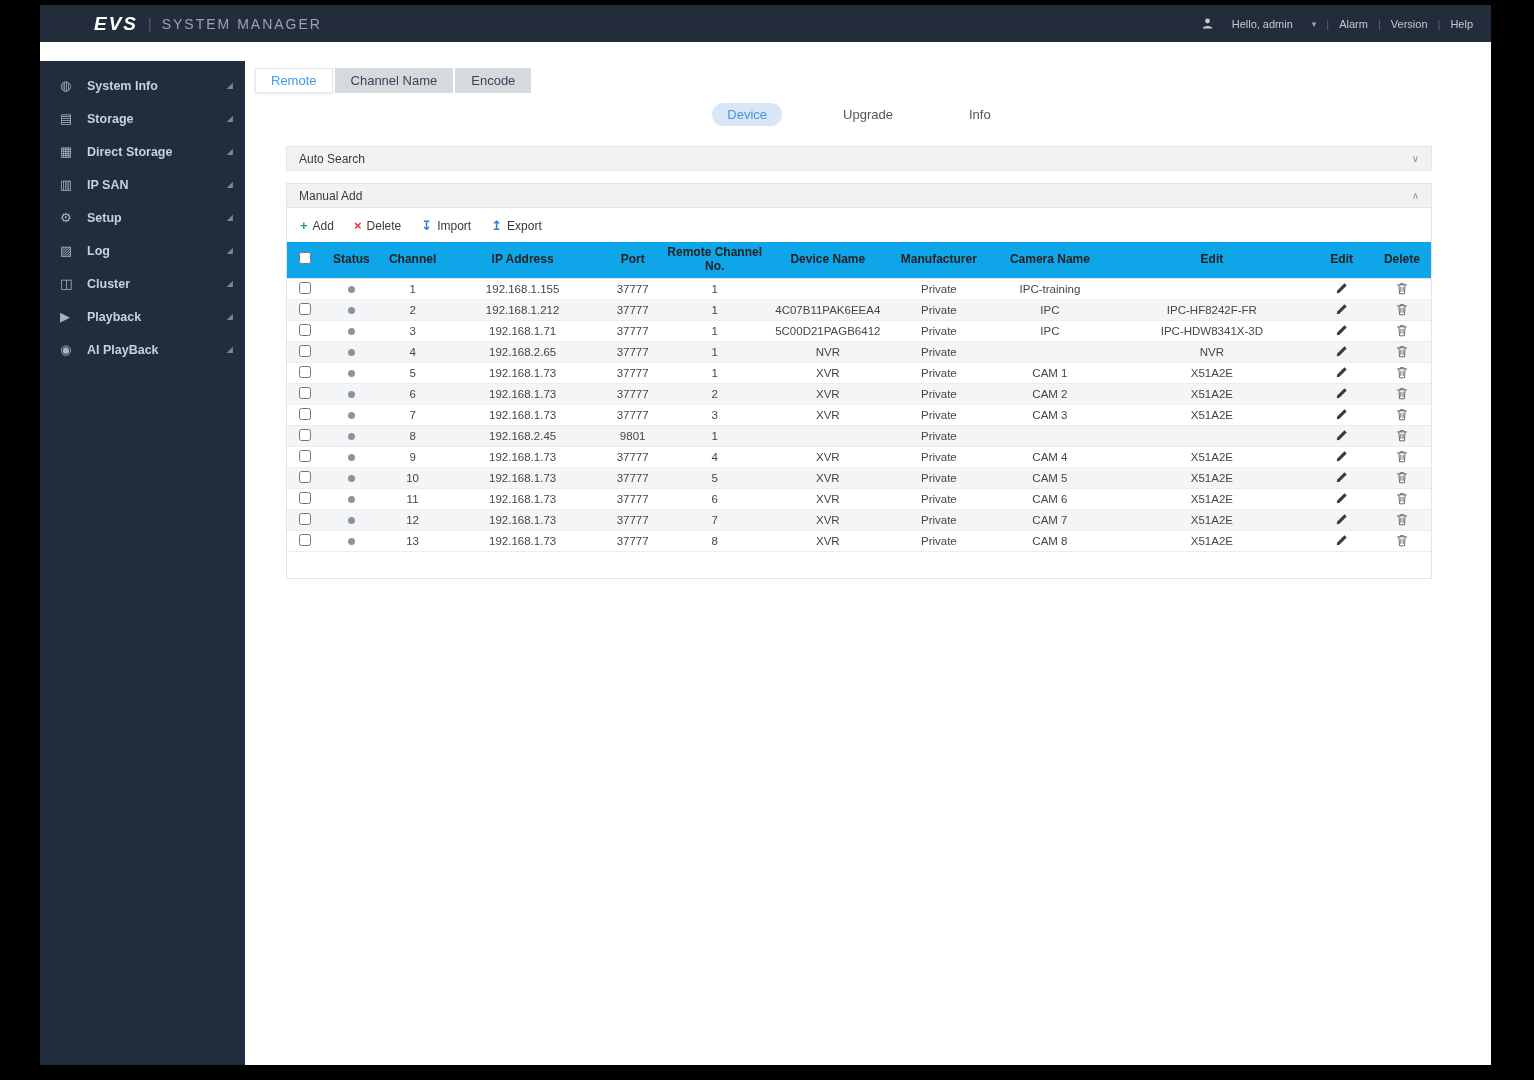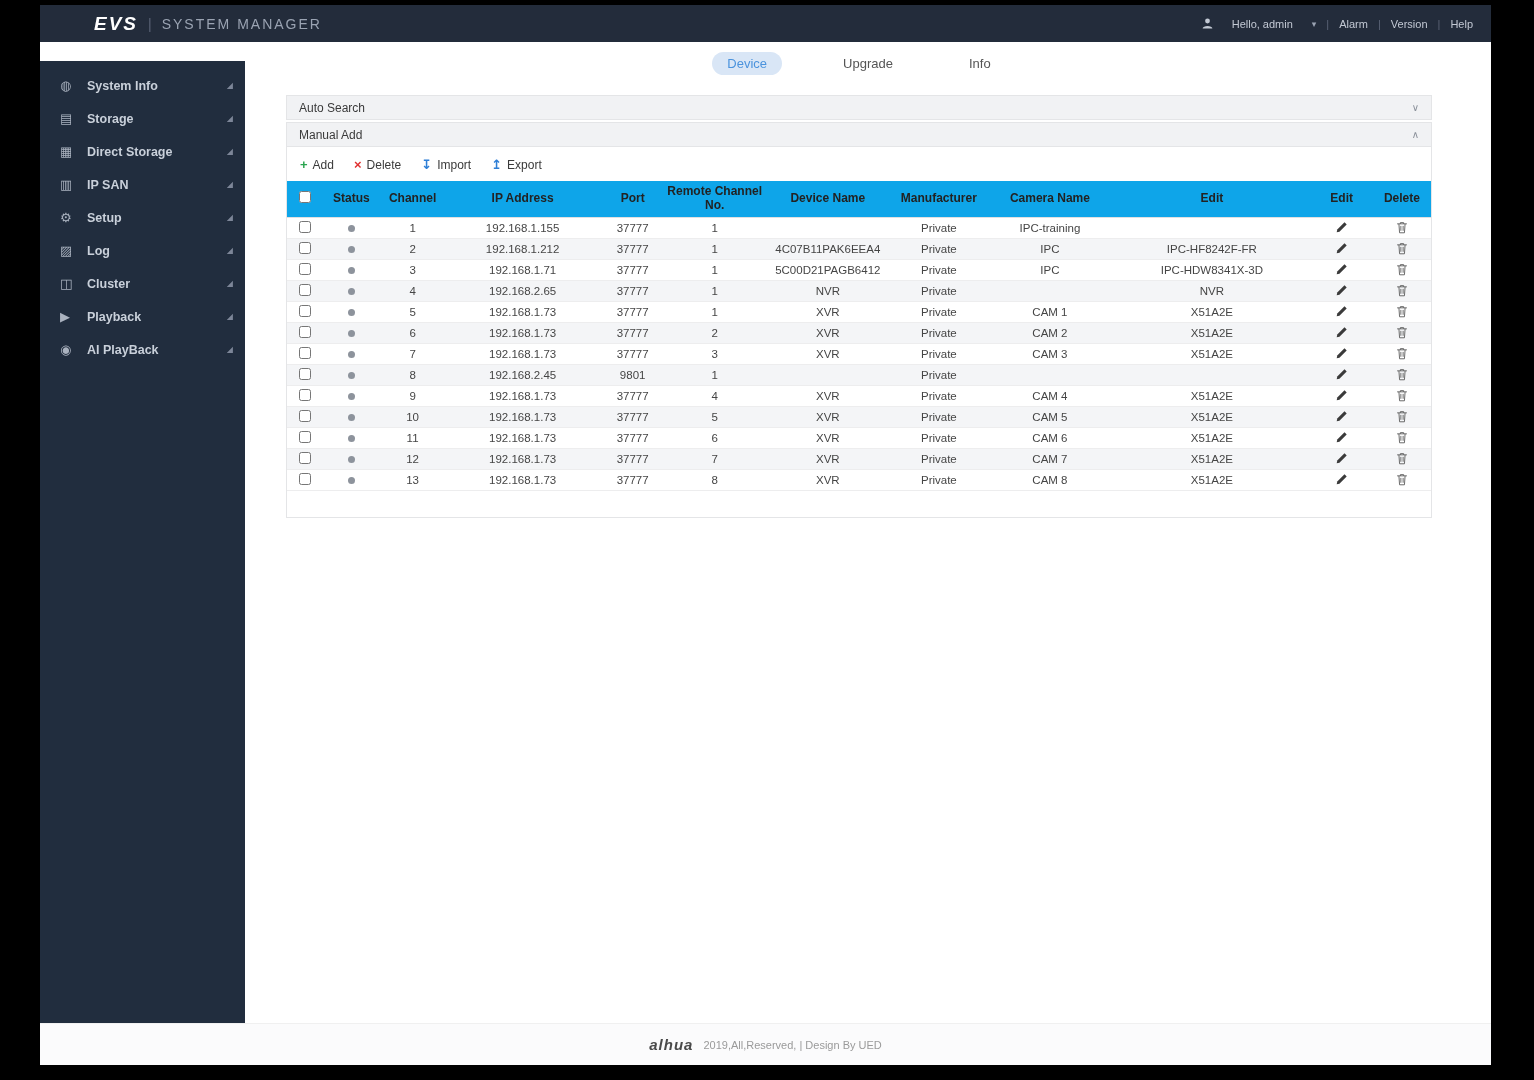--- a/index.html
+++ b/index.html
@@ -44,21 +44,21 @@
                 box-shadow:0 1px 3px rgba(0,0,0,.10); }
 
   .subtabs { display:flex; justify-content:center; align-items:center; gap:46px;
              margin:10px 59px 0 41px; }
   .subtab { background:none; border:none; font-size:13px; color:#555; padding:4px 15px; cursor:pointer; }
   .subtab.active { background:#d9e6f6; color:#4b93dd; border-radius:13px; }
 
   .sections { margin:20px 59px 0 41px; }
   .section-bar { height:25px; background:#f1f2f4; border:1px solid #e4e5e7; display:flex;
                  align-items:center; justify-content:space-between; padding:0 12px;
-                 font-size:12px; color:#3a3a3a; cursor:pointer; margin-bottom:2px; }
+                 font-size:12px; color:#3a3a3a; cursor:pointer; margin-bottom:12px; }
   .section-bar.attached { margin-bottom:0; }
   .chev { font-size:10px; color:#8b919a; }
 
   .panel { border:1px solid #e4e5e7; border-top:none; padding-bottom:26px; }
   .toolbar { display:flex; align-items:center; gap:20px; padding:10px 13px 9px; }
   .tbtn { display:inline-flex; align-items:center; gap:5px; background:none; border:none;
           font-size:12px; color:#3a3a3a; cursor:pointer; font-family:inherit; }
   .ic { font-style:normal; font-size:13px; font-weight:bold; }
   .ic-plus { color:#2aa44f; }
   .ic-x { color:#e03131; }
@@ -168,20 +168,25 @@
             </div>
             <div class="sb-item">
               <span class="sb-icon">◉</span>
               <span class="sb-label">AI PlayBack</span>
               <span class="sb-tri">◢</span>
             </div>
           </nav>
       </div>
 
       <div class="content">
+        <div class="tabs-row">
+          <button class="tab active">Remote</button>
+          <button class="tab">Channel Name</button>
+          <button class="tab">Encode</button>
+        </div>
 
         <div class="subtabs">
           <button class="subtab active">Device</button>
           <button class="subtab">Upgrade</button>
           <button class="subtab">Info</button>
         </div>
 
         <div class="sections">
           <div class="section-bar">
             <span>Auto Search</span>
@@ -531,19 +536,15 @@
                       </span></td>
                   </tr>
                 </tbody>
             </table>
           </div>
         </div>
 
       </div>
     </div>
 
-    <footer class="footer">
-      <span class="brand">alhua</span>
-      <span class="ftext">2019,All,Reserved, | Design By UED</span>
-    </footer>
 
   </div>
 </div>
 
 </body></html>

